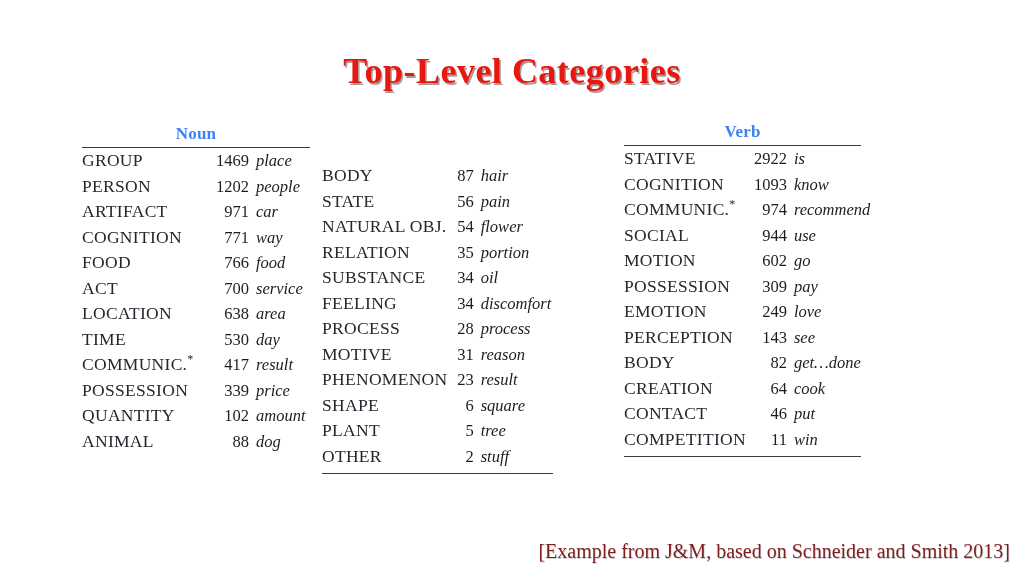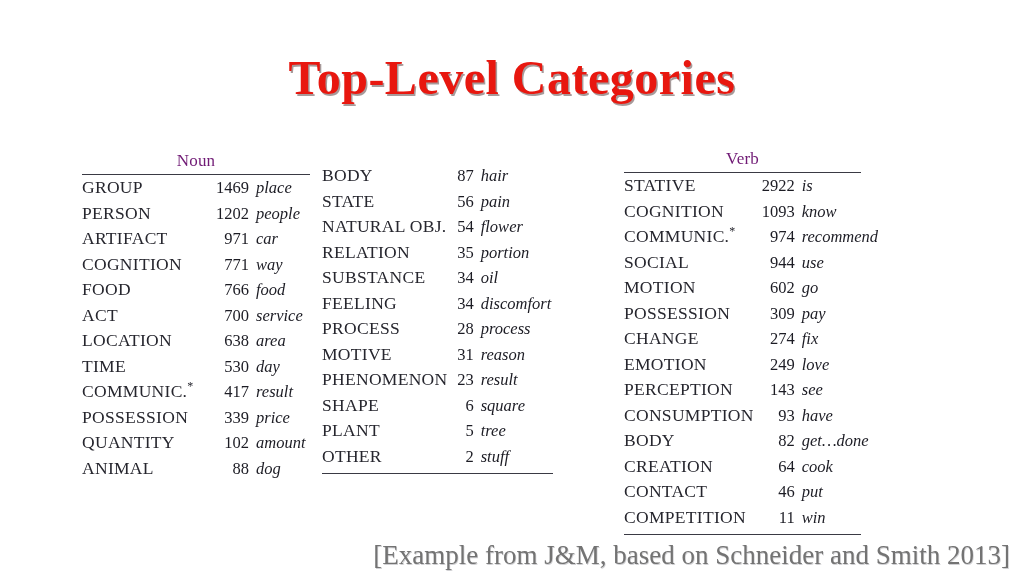--- a/index.html
+++ b/index.html
@@ -16,42 +16,41 @@
     color: #1a1a22;
   }
 
   
   #slide-title {
     position: absolute;
     left: 0;
     top: 50px;
     width: 1024px;
     text-align: center;
-    font-size: 48px;
+    font-size: 36px;
     font-weight: bold;
     color: #e8170f;
     letter-spacing: 0.5px;
     text-shadow: 1.5px 1.5px 0 rgba(60, 30, 30, 0.45);
     white-space: nowrap;
   }
 
   
   .col {
     position: absolute;
     font-size: 15.5px;
   }
 
   .col-head {
     text-align: center;
     font-size: 17px;
-    font-weight: normal;
+    font-weight: bold;
     letter-spacing: 0.2px;
     padding-bottom: 3px;
-    color: #701a75;
-    margin-top: 27px;
+    color: #3b82f6;
   }
 
   .rule {
     border-top: 1.1px solid #3a3a44;
     height: 0;
   }
 
   .rows {
     display: table;
     border-collapse: collapse;
@@ -104,22 +103,22 @@
     height: 0;
   }
 
   
   #caption {
     position: absolute;
     left: 0;
     top: 540px;
     width: 1010px;
     text-align: right;
-    font-size: 27px;
-    color: #737373;
+    font-size: 20px;
+    color: #7f1d1d;
     text-shadow: 0.7px 0.7px 0 rgba(120, 120, 130, 0.35);
     white-space: nowrap;
   }
 </style>
 </head>
 <body>
 
 <div id="slide-title">Top-Level Categories</div>
 
 <div class="col" id="col-noun">
@@ -283,40 +282,30 @@
         <div class="cat">MOTION</div>
         <div class="num">602</div>
         <div class="ex">go</div>
       </div>
       <div class="row">
         <div class="cat">POSSESSION</div>
         <div class="num">309</div>
         <div class="ex">pay</div>
       </div>
       <div class="row">
-        <div class="cat">CHANGE</div>
-        <div class="num">274</div>
-        <div class="ex">fix</div>
-      </div>
-      <div class="row">
         <div class="cat">EMOTION</div>
         <div class="num">249</div>
         <div class="ex">love</div>
       </div>
       <div class="row">
         <div class="cat">PERCEPTION</div>
         <div class="num">143</div>
         <div class="ex">see</div>
       </div>
       <div class="row">
-        <div class="cat">CONSUMPTION</div>
-        <div class="num">93</div>
-        <div class="ex">have</div>
-      </div>
-      <div class="row">
         <div class="cat">BODY</div>
         <div class="num">82</div>
         <div class="ex">get…done</div>
       </div>
       <div class="row">
         <div class="cat">CREATION</div>
         <div class="num">64</div>
         <div class="ex">cook</div>
       </div>
       <div class="row">

